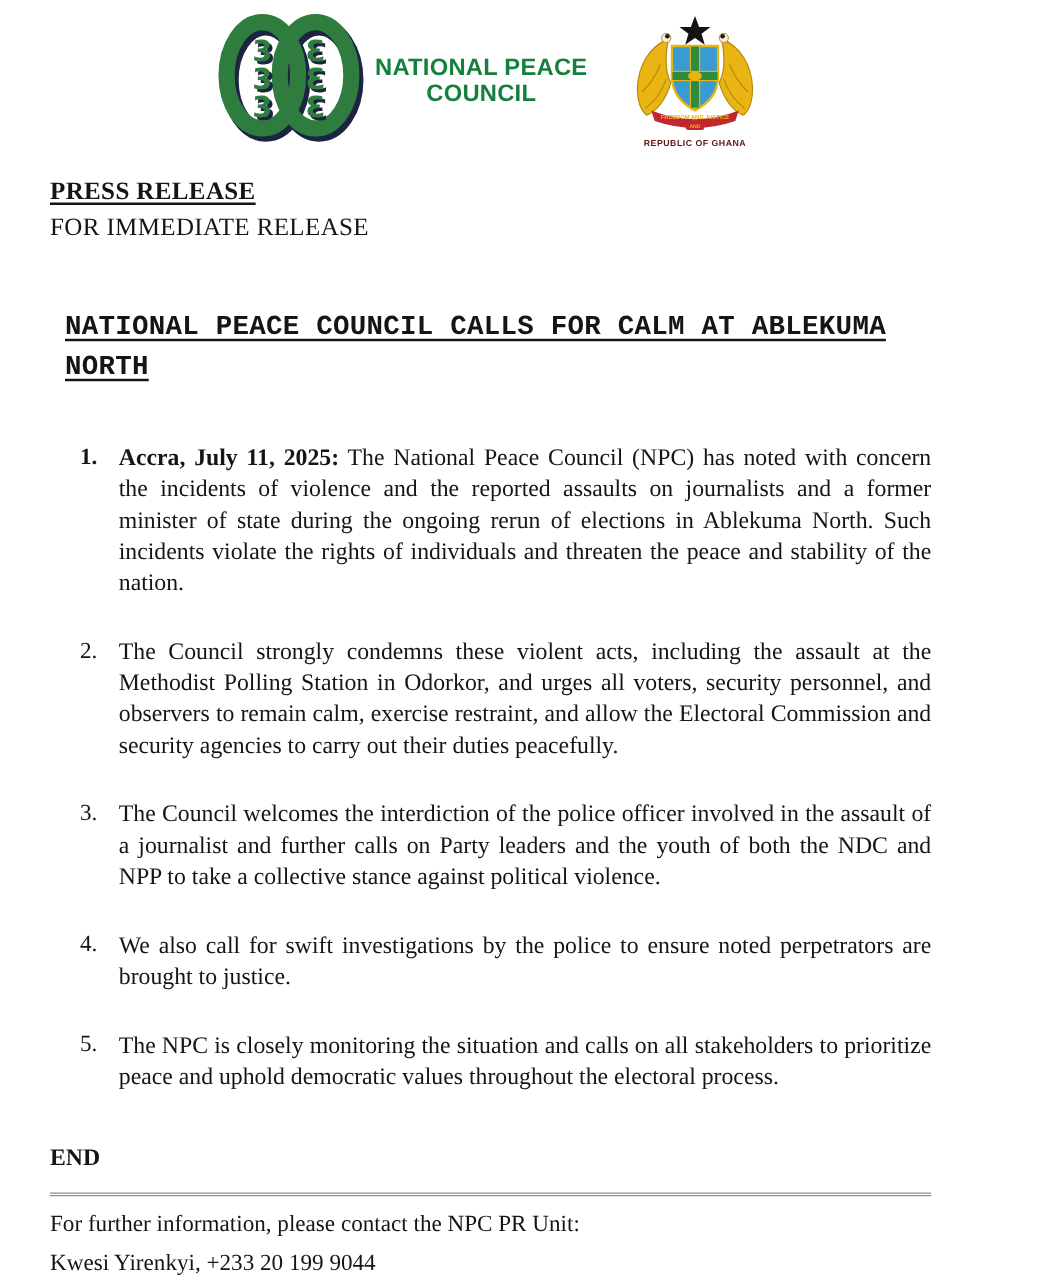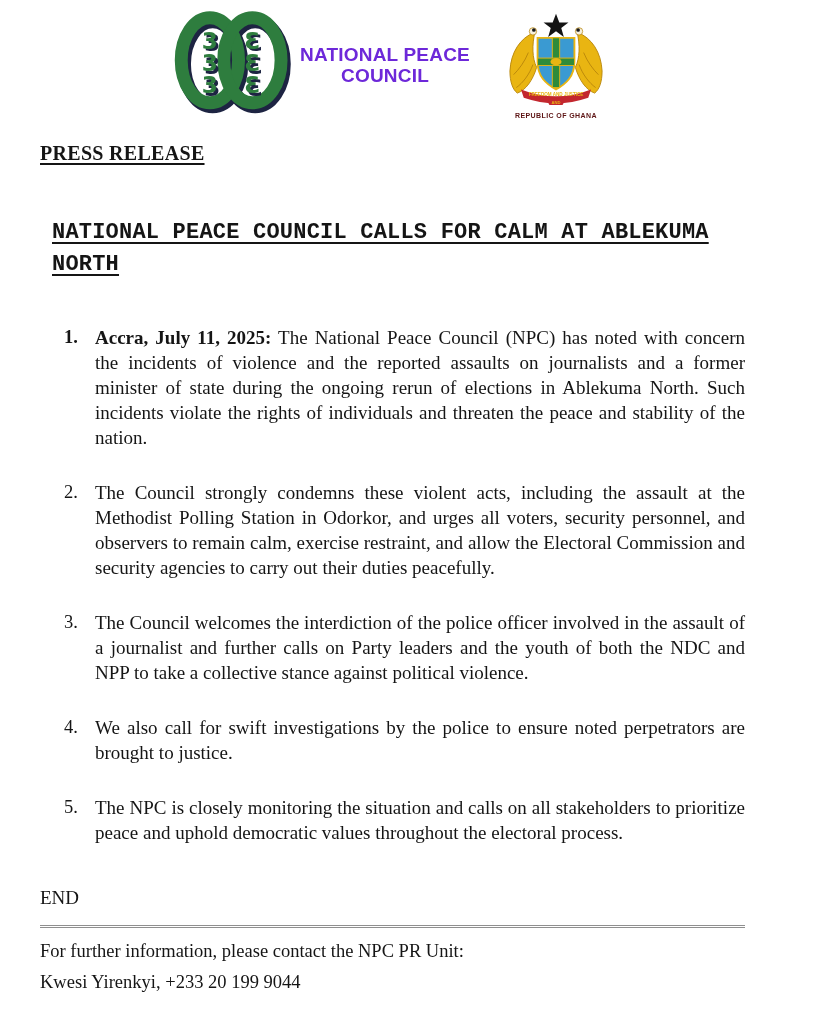--- a/index.html
+++ b/index.html
@@ -15,21 +15,21 @@
 
   
   .header {
     display: flex; justify-content: center; align-items: center;
     padding-right: 60px; height: 114px; gap: 8px;
   }
   .npc-logo { display: flex; align-items: center; gap: 6px; }
   .npc-name {
     font-family: "Liberation Sans", sans-serif;
     font-weight: bold; font-size: 19px; line-height: 21px;
-    letter-spacing: 0.2px; color: #6d28d9; text-align: center;
+    letter-spacing: 0.2px; color: #15803d; text-align: center;
     white-space: nowrap;
   }
   .arms-block { display: flex; flex-direction: column; align-items: center; margin-left: 26px; }
   .arms-caption {
     font-family: "Liberation Sans", sans-serif;
     font-weight: bold; font-size: 7px; letter-spacing: 0.4px;
     color: #5d1414; margin-top: 2px; white-space: nowrap;
   }
 
   
@@ -47,21 +47,21 @@
   }
 
   
   .body-list { margin: 44px 95px 0 64px; }
   .item { display: flex; margin-bottom: 30px; }
   .item-num { flex: none; width: 31px; font-size: 18.5px; line-height: 25px; }
   .item:first-child .item-num { font-weight: bold; }
   .item-text { flex: 1; font-size: 19px; line-height: 25px; text-align: justify; }
   .item-lead { font-weight: bold; }
 
-  .end-label { margin: 42px 0 0 40px; font-weight: normal; font-size: 19px; }
+  .end-label { margin: 42px 0 0 40px; font-weight: bold; font-size: 19px; }
 
   
   .footer-rule {
     margin: 16px 95px 0 40px; border: none;
     border-top: 3px double #8f8f8f; height: 0;
   }
   .footer-heading { margin-top: 13px; font-weight: normal; font-size: 18.5px; }
   .footer-contact { margin-top: 10px; font-size: 18.5px; }
 </style>
 </head>
@@ -133,20 +133,21 @@
           <rect x="48" y="94" width="16" height="7" rx="2" fill="#c3272e"></rect>
           <text x="56" y="99.5" font-family="Liberation Sans, sans-serif" font-size="4.5" font-weight="bold" fill="#e9b512" text-anchor="middle">AND</text>
         </svg>
       </span>
       <div class="arms-caption">REPUBLIC OF GHANA</div>
     </div>
 
   </div>
 
   <div class="kicker centered">PRESS RELEASE</div>
+  <div class="subkicker centered">FOR IMMEDIATE RELEASE</div>
   <h1 class="doc-title centered" style="margin-bottom:0;font-family:Liberation Mono, monospace;">NATIONAL PEACE COUNCIL CALLS FOR CALM AT ABLEKUMA NORTH</h1>
 
   <div class="body-list">
 
     <div class="item">
       <span class="item-num">1.</span>
       <div class="item-text"><span class="item-lead">Accra, July 11, 2025:</span><span> The National Peace Council (NPC) has noted with concern the incidents of violence and the reported assaults on journalists and a former minister of state during the ongoing rerun of elections in Ablekuma North. Such incidents violate the rights of individuals and threaten the peace and stability of the nation.</span></div>
     </div>
 
     <div class="item">

